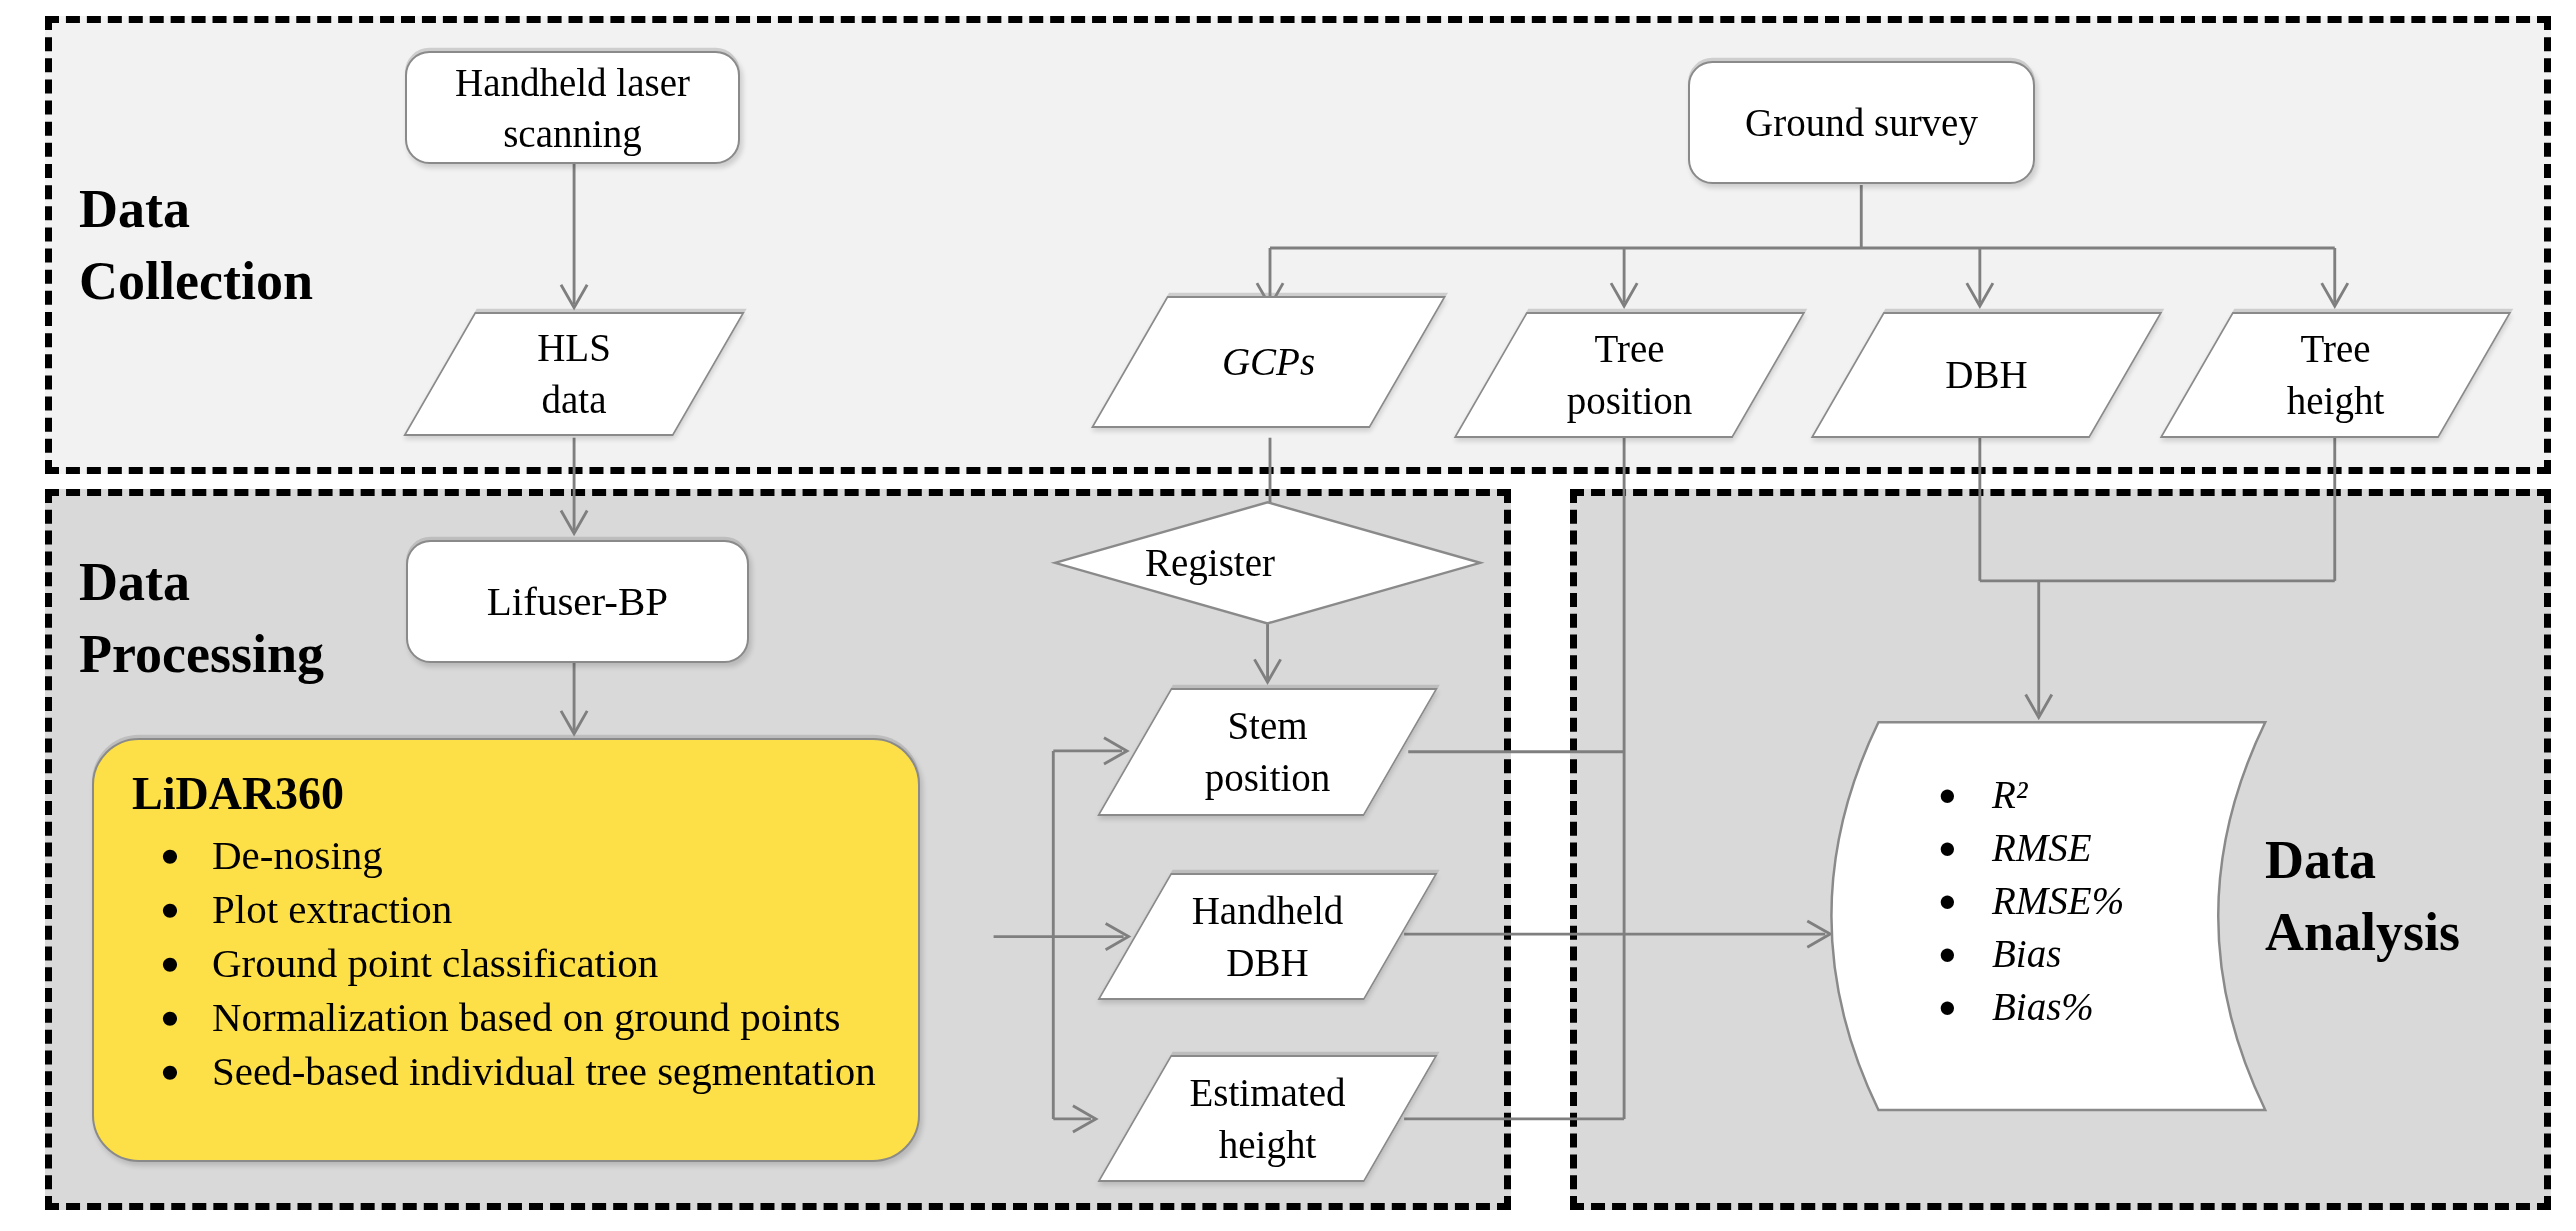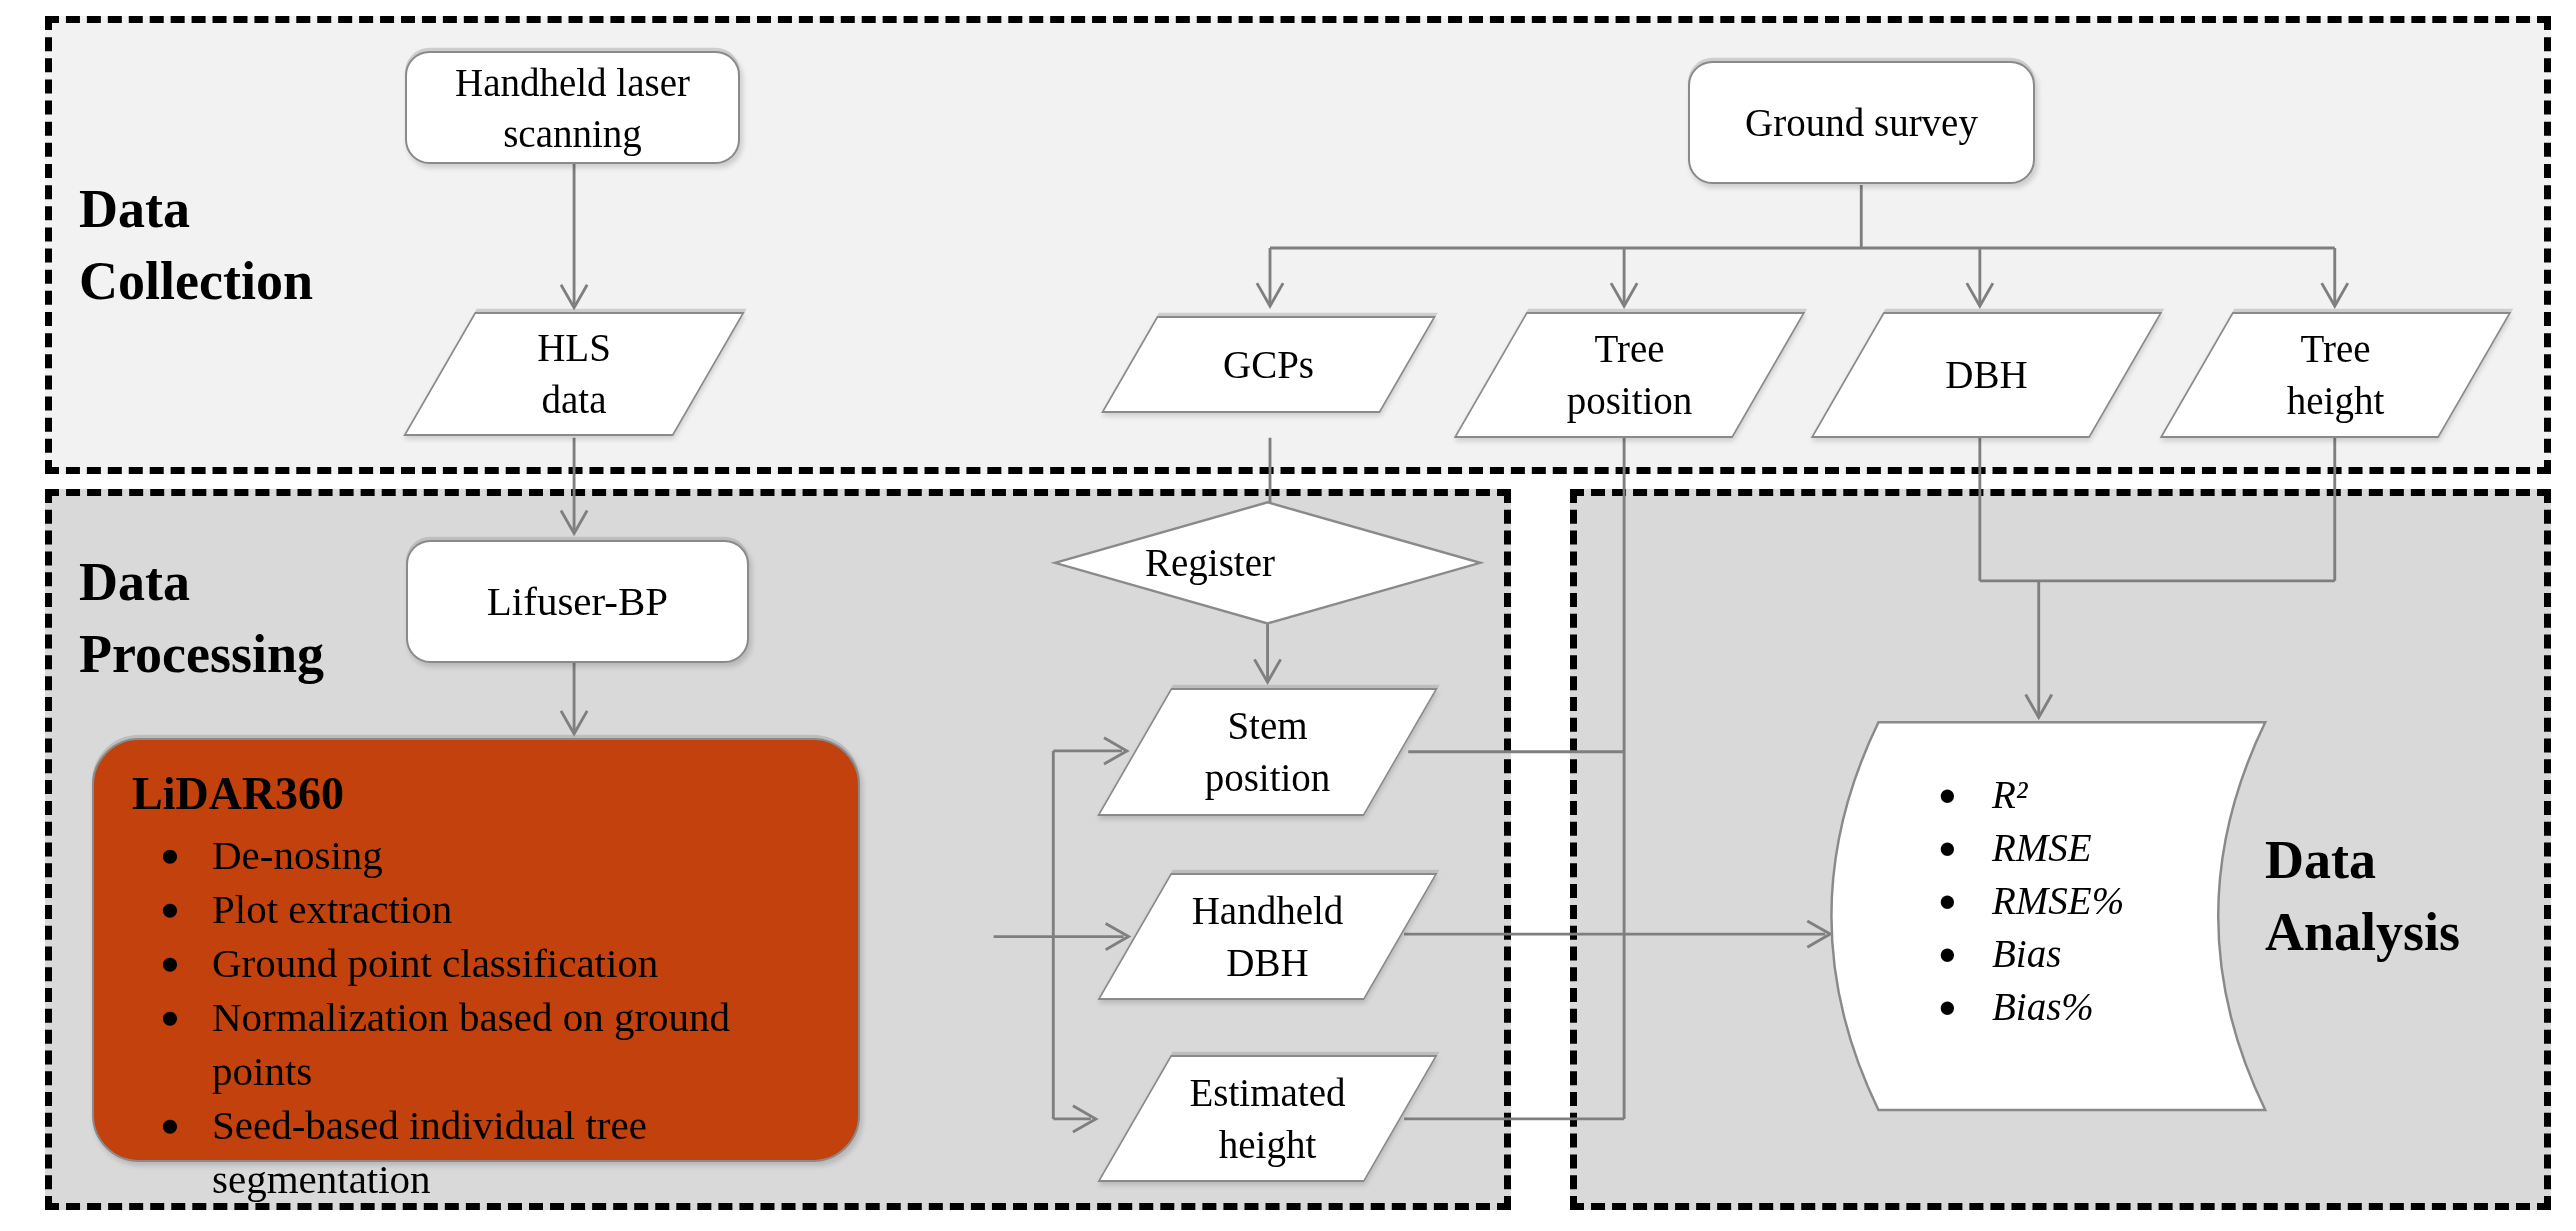--- a/index.html
+++ b/index.html
@@ -36,22 +36,22 @@
   .para-label{
     position:absolute;left:-33px;top:0;right:-33px;bottom:0;display:flex;flex-direction:column;
     align-items:center;justify-content:center;text-align:center;font-size:39px;line-height:52px;
   }
   .diamond-label{
     position:absolute;left:1145px;top:536px;width:245px;height:52px;display:flex;align-items:center;
     font-size:39px;z-index:3;
   }
   
   .bigbox{
-    position:absolute;left:92px;top:738px;width:768px;height:424px;box-sizing:border-box;
-    background:#c2410c;border:2.5px solid #8a8a8a;border-radius:47px;z-index:3;
+    position:absolute;left:92px;top:738px;width:828px;height:424px;box-sizing:border-box;
+    background:#fde047;border:2.5px solid #8a8a8a;border-radius:47px;z-index:3;
     box-shadow:0 -3.3px 0 rgba(140,140,140,.35),2.5px 3.3px 4.9px rgba(0,0,0,.15);padding:28px 24.5px 0 38px;
   }
   .bigbox-title{font-weight:bold;font-size:46px;line-height:52px;}
   ul.dotlist{list-style:none;margin:8.2px 0 0 0;padding:0;}
   ul.dotlist li{position:relative;padding-left:80px;font-size:41px;line-height:54px;}
   ul.dotlist li::before{content:"●";position:absolute;left:28px;font-size:33px;}
   
   .valblock{position:absolute;left:1905px;top:761px;width:327px;z-index:3;}
   .val-title{font-weight:bold;font-size:44px;line-height:51px;padding-left:8.2px;}
   ul.vallist{list-style:none;margin:6.5px 0 0 0;padding:0;}
@@ -149,21 +149,21 @@
     <div>Lifuser-BP</div>
   </div>
 
   <div class="para" style="left:439px;top:312px;width:270px;height:124px;">
     <div class="para-bg"></div>
     <div class="para-label">
       <div>HLS</div>
       <div>data</div>
     </div>
   </div>
-  <div class="para" style="left:1129px;top:316px;width:279px;height:97px;">
+  <div class="para" style="left:1129px;top:296px;width:279px;height:132px;font-style:italic;">
     <div class="para-bg"></div>
     <div class="para-label">
       <div>GCPs</div>
     </div>
   </div>
   <div class="para" style="left:1490px;top:312px;width:279px;height:126px;">
     <div class="para-bg"></div>
     <div class="para-label">
       <div>Tree</div>
       <div>position</div>

